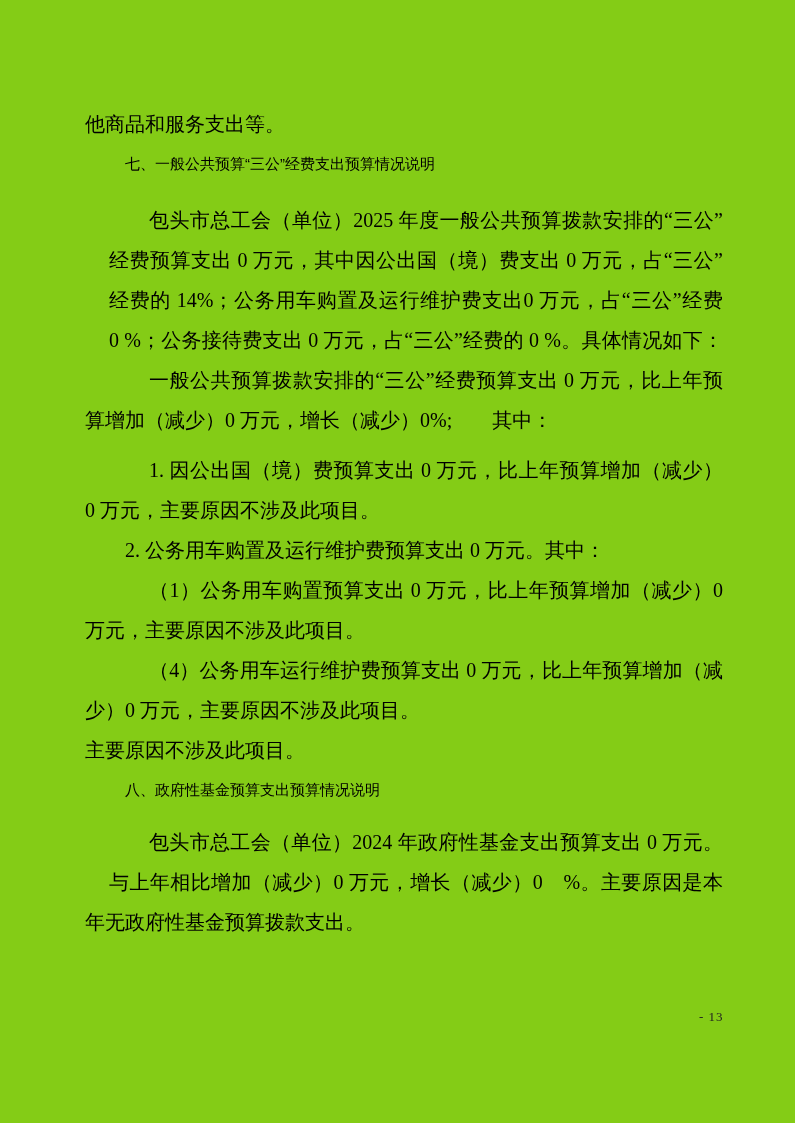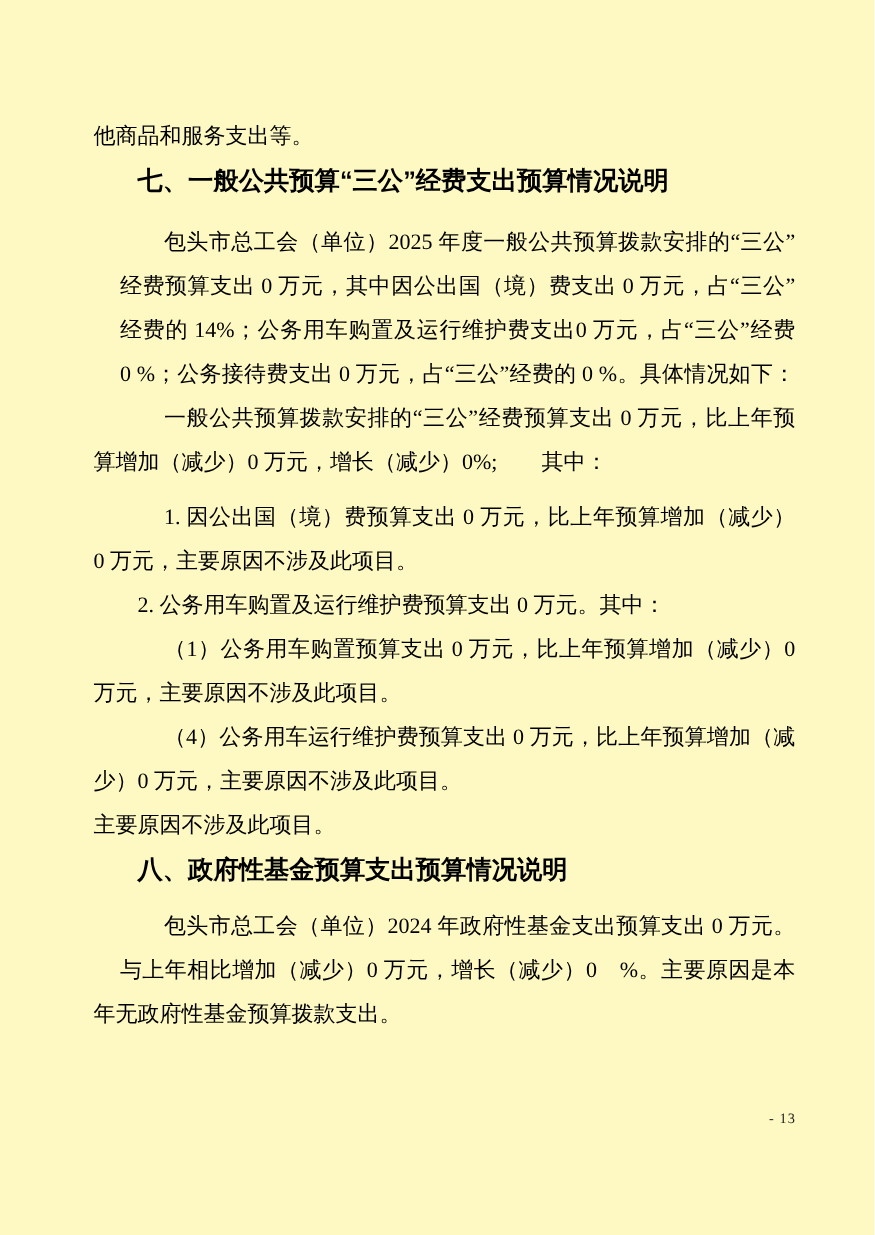--- a/index.html
+++ b/index.html
@@ -4,21 +4,21 @@
 <style>
   html, body {
     margin: 0;
     padding: 0;
     background: #ffffff;
   }
   .page {
     position: relative;
     width: 795px;
     height: 1123px;
-    background: #fef9c3;
+    background: #84cc16;
     color: #000000;
     font-family: "Liberation Serif", "DejaVu Serif", serif;
     overflow: hidden;
   }
   .content {
     position: absolute;
     left: 85px;
     top: 104px;
     width: 638px;
   }
@@ -29,22 +29,22 @@
     height: 40px;
     overflow: hidden;
     text-align: justify;
     text-align-last: left;
     color: #000000;
   }
   .line.indent { text-indent: 40px; }
   .line.fill { text-align-last: justify; margin-left: 24px; }
   .block.heading .line {
     font-family: "Liberation Sans", "DejaVu Sans", sans-serif;
-    font-weight: 700;
-    font-size: 23px;
+    font-weight: 400;
+    font-size: 15px;
   }
   
   .content > .block:nth-child(2) { margin-bottom: 16px; }  
   .content > .block:nth-child(5) { margin-top: 10px; }     
   .content > .block:nth-child(10) { margin-bottom: 12px; } 
   .page-number {
     position: absolute;
     left: 699px;
     top: 1007px;
     font-size: 13px;

